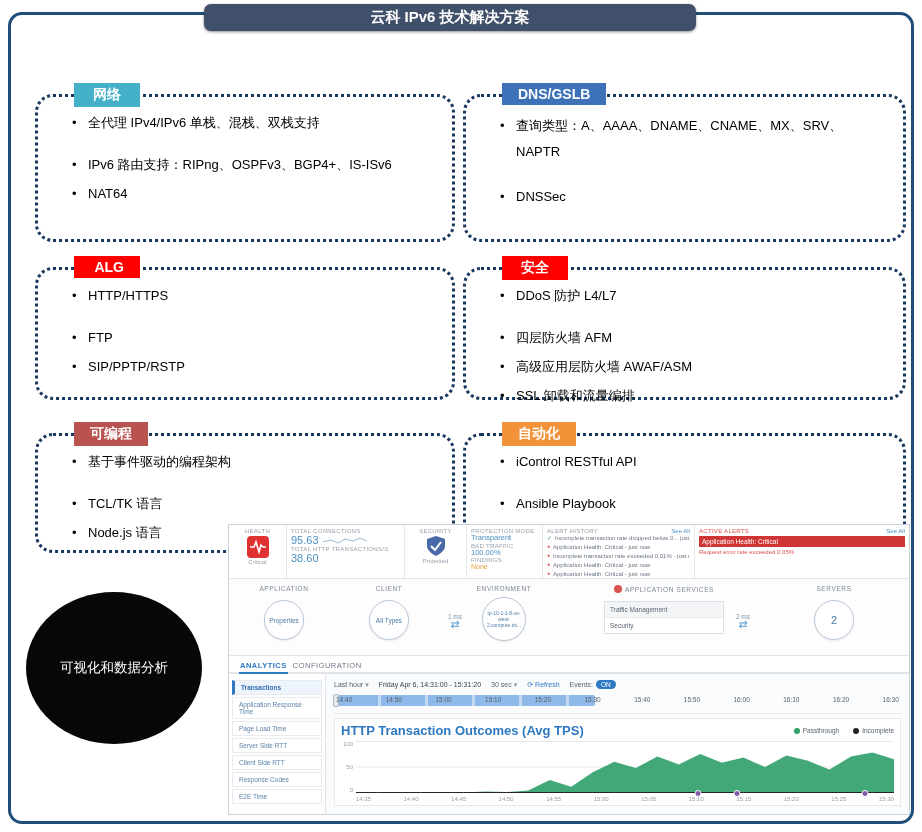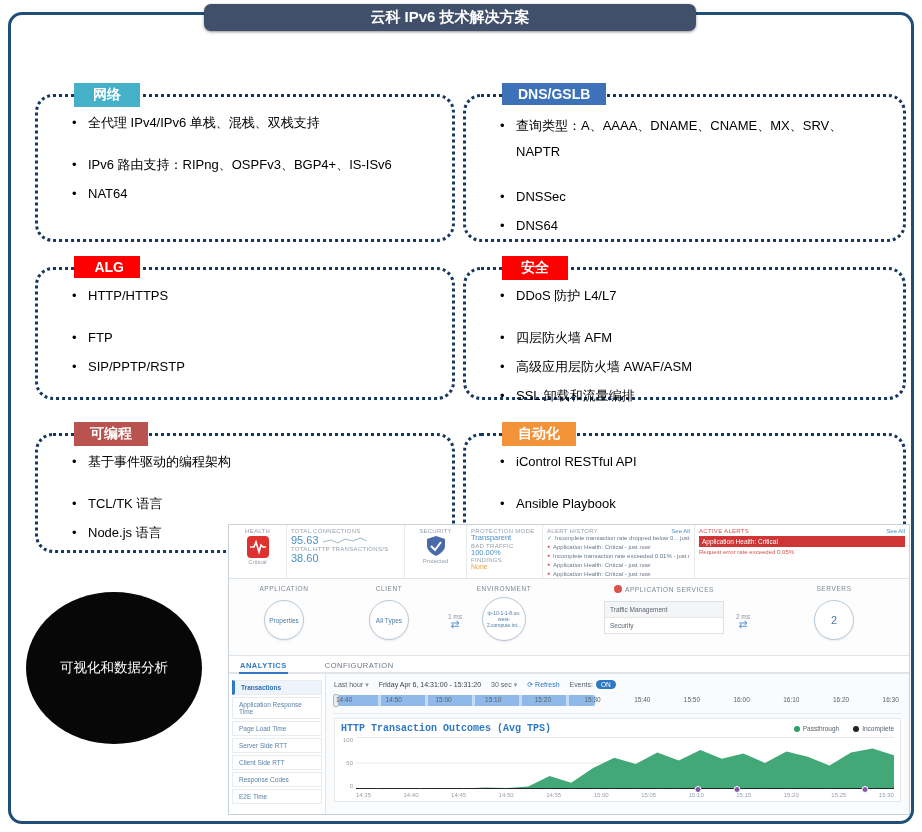--- a/index.html
+++ b/index.html
@@ -85,21 +85,21 @@
   .svc-icon { width: 8px; height: 8px; border-radius: 50%; background: #d9534f; display: inline-block; }
   .svc-panel { width: 120px; margin-top: 8px; border: 1px solid #dbe1e6; background: #fff; }
   .svc-item { font-size: 6.5px; color: #5a6672; padding: 4px 5px; background: #f3f5f7;
               border-bottom: 1px solid #e3e8ec; text-align: left; }
   .svc-item:last-child { border-bottom: none; background: #fff; }
   .lat { position: absolute; width: 44px; text-align: center; font-size: 6.5px; color: #8a949e; }
   .lat1 { left: 204px; top: 34px; } .lat2 { left: 492px; top: 34px; }
   .lat-arrow { color: #5b9bd5; font-size: 11px; line-height: .9; }
 
   
-  .tabs { height: 18px; border-bottom: 2px solid #e1e5e9; display: flex; gap: 36px;
+  .tabs { height: 18px; border-bottom: 2px solid #e1e5e9; display: flex; gap: 4px;
           padding-left: 10px; align-items: flex-end; font-size: 7.5px; color: #6b7785; background:#fff; }
   .tabs span { padding: 2px 1px; letter-spacing: .5px; cursor: pointer; }
   .tabs span.active { color: #2f78c2; font-weight: bold; border-bottom: 2px solid #2f78c2; margin-bottom: -2px; }
 
   
   .content { display: flex; height: 140px; background: #fafbfc; }
   .side { width: 97px; border-right: 1px solid #e1e5e9; padding-top: 4px; background: #fff; }
   .side div { font-size: 6.5px; color: #5b82a8; padding: 3px 6px; margin: 2px 3px;
               border: 1px solid #e8ecef; background: #fff; cursor: pointer; }
   .side div.active { border-left: 3px solid #2f78c2; color: #2f6db5; background: #eef4fb; font-weight: bold; }
@@ -115,21 +115,21 @@
   .timeline { position: relative; height: 20px; margin-top: 3px; border-bottom: 1px solid #e7ebee; }
   .tl-band { position: absolute; left: 0; top: 1px; width: 46%; height: 11px; border-radius: 2px;
              background: repeating-linear-gradient(90deg, #8fb9e8 0 44px, #c5dbf3 44px 47px); }
   .tl-handle { position: absolute; left: -1px; top: 0; width: 6px; height: 13px; background: #e8edf2;
                border: 1px solid #aeb9c2; border-radius: 2px; cursor: ew-resize; }
   .tl-labels { position: relative; display: flex; justify-content: space-between;
                font-size: 6.5px; color: #55626e; padding: 2px 2px 0; }
 
   .chart-card { margin-top: 4px; background: #fff; border: 1px solid #e5e9ec; padding: 4px 6px 3px; }
   .chart-head { display: flex; justify-content: space-between; align-items: center; }
-  .chart-title { font-size: 10px; color: #2f78c2; font-weight: bold; font-family: Liberation Mono, monospace; }
+  .chart-title { font-size: 13px; color: #2f78c2; font-weight: bold; }
   .legend { display: flex; gap: 14px; font-size: 6.5px; color: #55626e; }
   .lg-item { display: flex; align-items: center; gap: 3px; }
   .lg-dot { width: 6px; height: 6px; border-radius: 50%; display: inline-block; }
   .plot-row { display: flex; margin-top: 3px; }
   .yaxis { width: 15px; display: flex; flex-direction: column; justify-content: space-between;
            align-items: flex-end; font-size: 6px; color: #97a1ab; height: 52px; padding-right: 3px; }
   .plot-wrap { flex: 1; position: relative; height: 52px; }
   .plot-wrap svg { width: 100%; height: 52px; display: block; }
   .evt { position: absolute; bottom: -4px; width: 7px; height: 7px; border-radius: 50%;
          background: #8457a8; border: 1px solid #fff; transform: translateX(-50%); cursor: pointer; }
@@ -150,21 +150,20 @@
         <li>IPv6 路由支持：RIPng、OSPFv3、BGP4+、IS-ISv6</li>
         <li>NAT64</li>
       </ul>
   </section>
 
   <section class="panel p2">
     <div class="panel-tab" style="background: rgb(61, 113, 184);">DNS/GSLB</div>
     <ul class="bullets">
         <li>查询类型：A、AAAA、DNAME、CNAME、MX、SRV、NAPTR</li>
         <li>DNSSec</li>
-        <li>DNS64</li>
       </ul>
   </section>
 
   <section class="panel p3">
     <div class="panel-tab" style="background: rgb(254, 0, 0); text-align: right;">ALG</div>
     <ul class="bullets">
         <li>HTTP/HTTPS</li>
         <li>FTP</li>
         <li>SIP/PPTP/RSTP</li>
       </ul>

